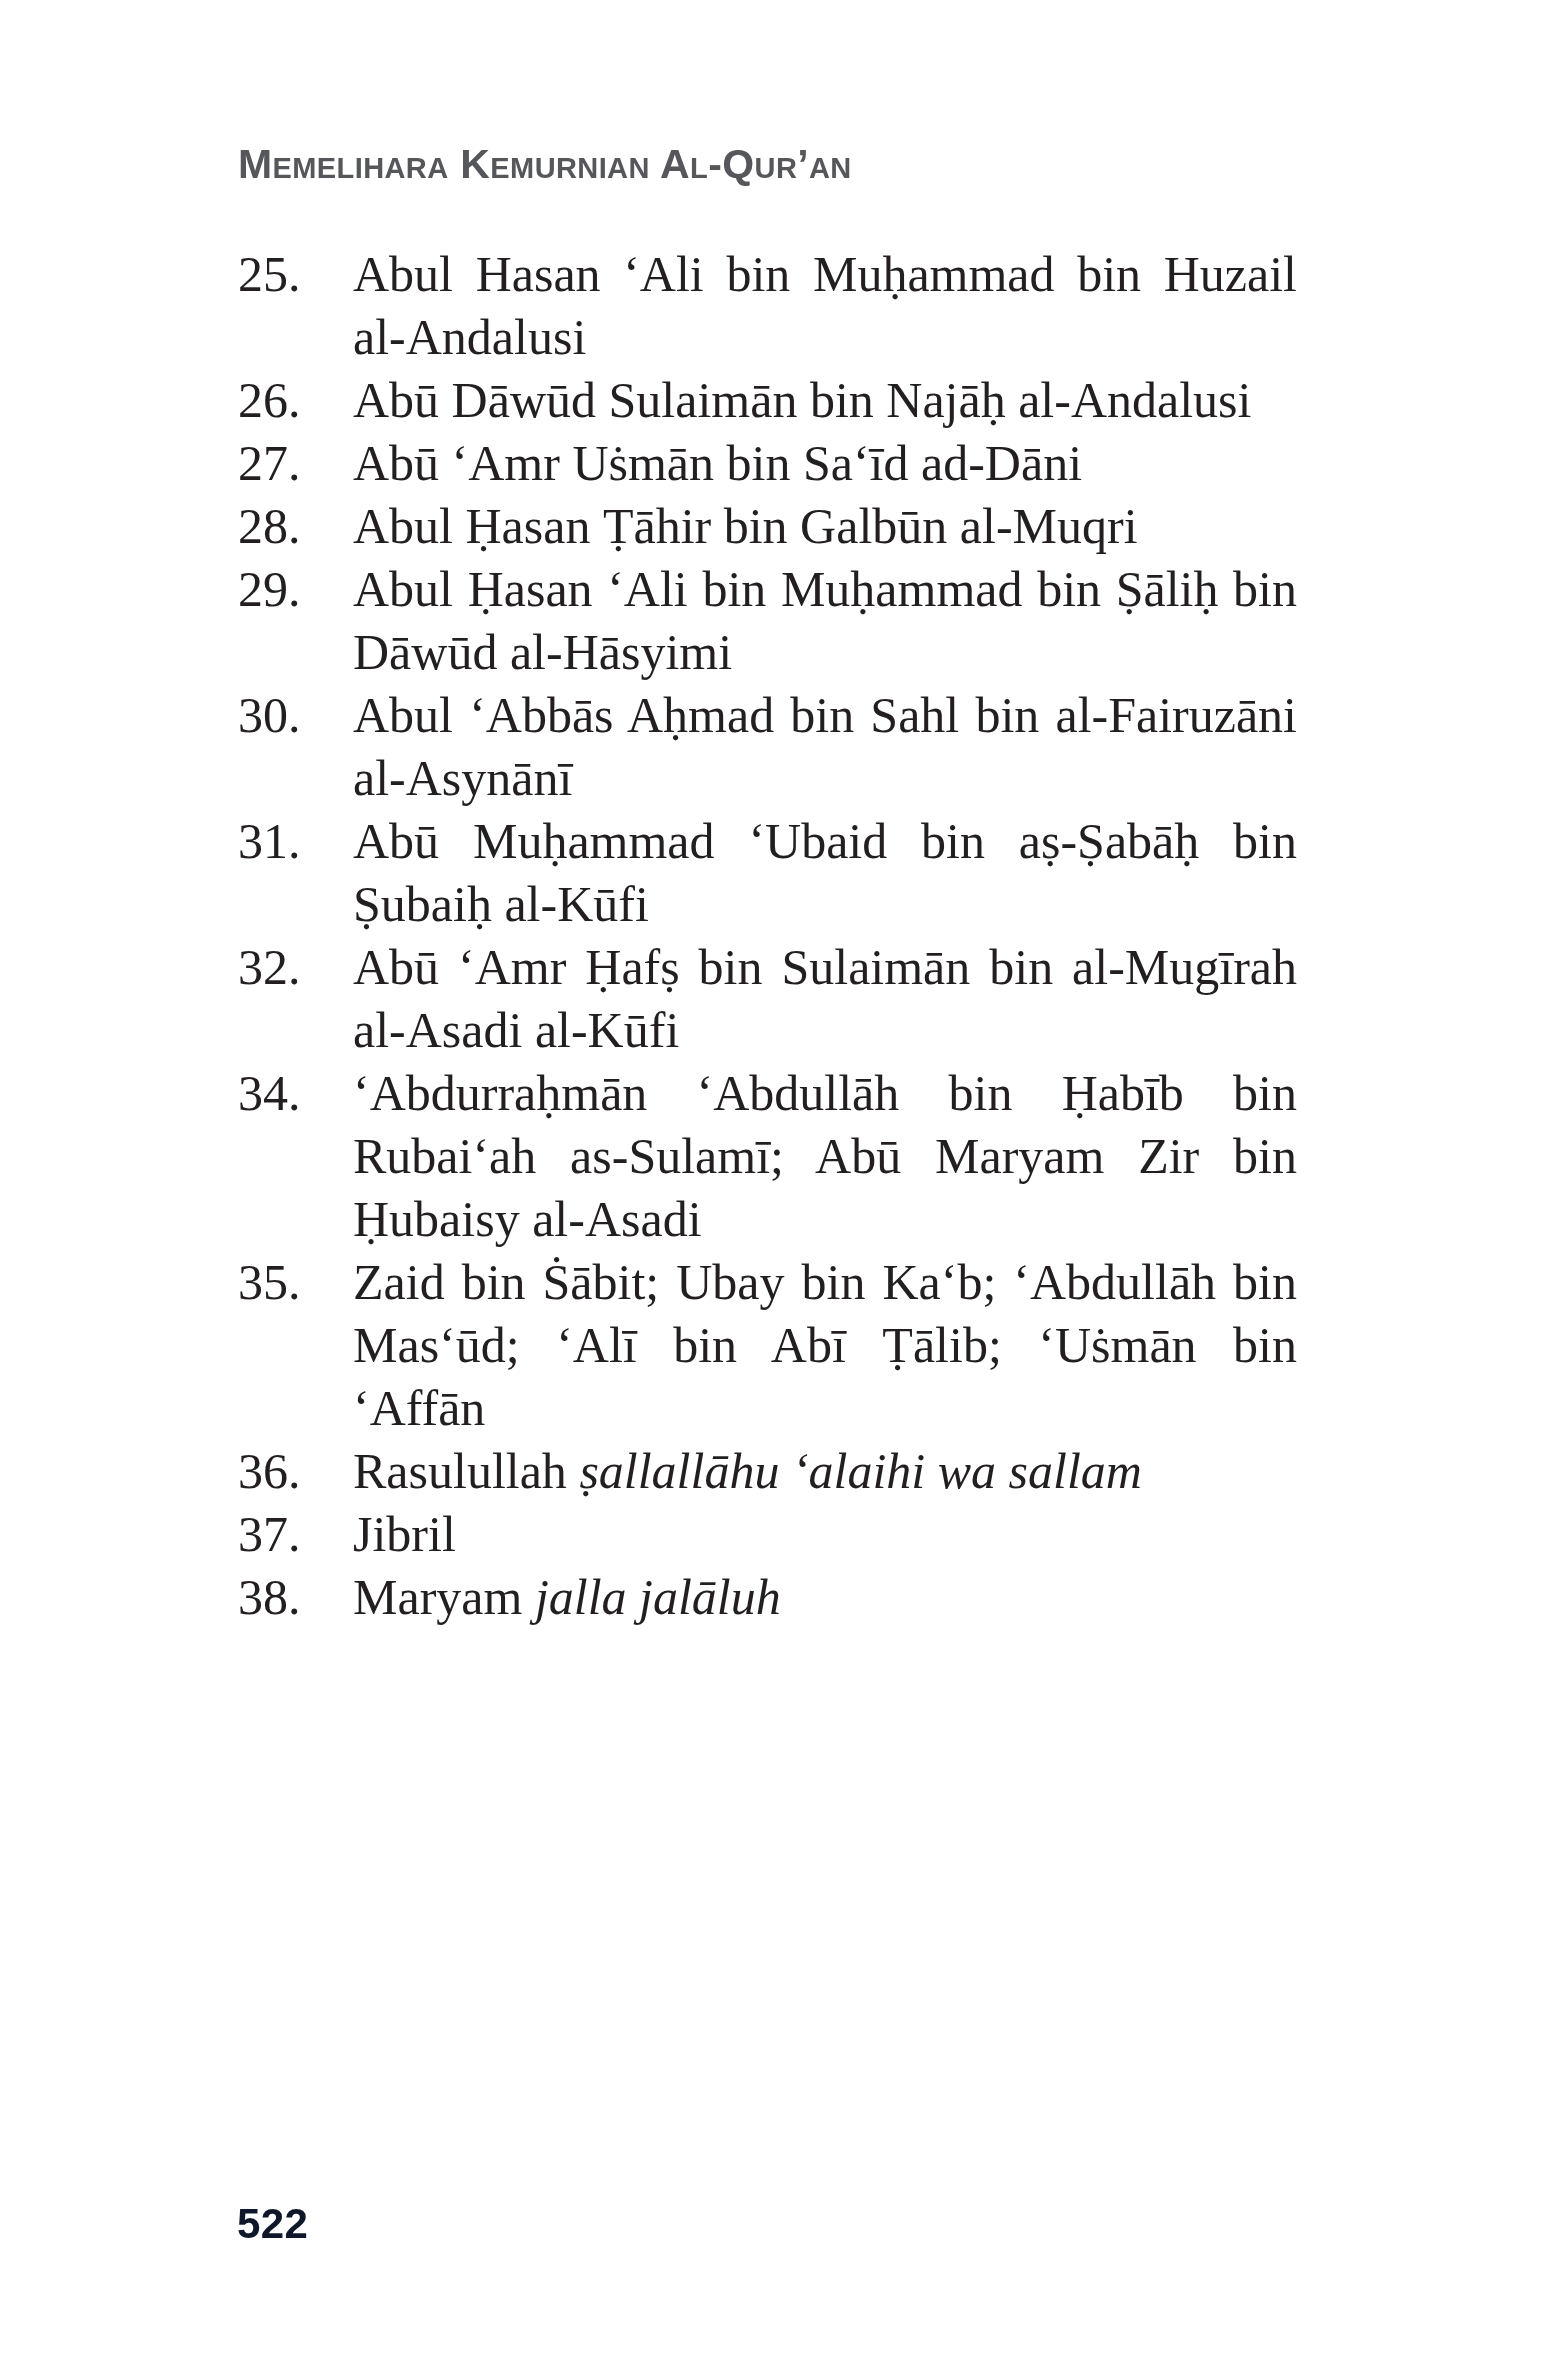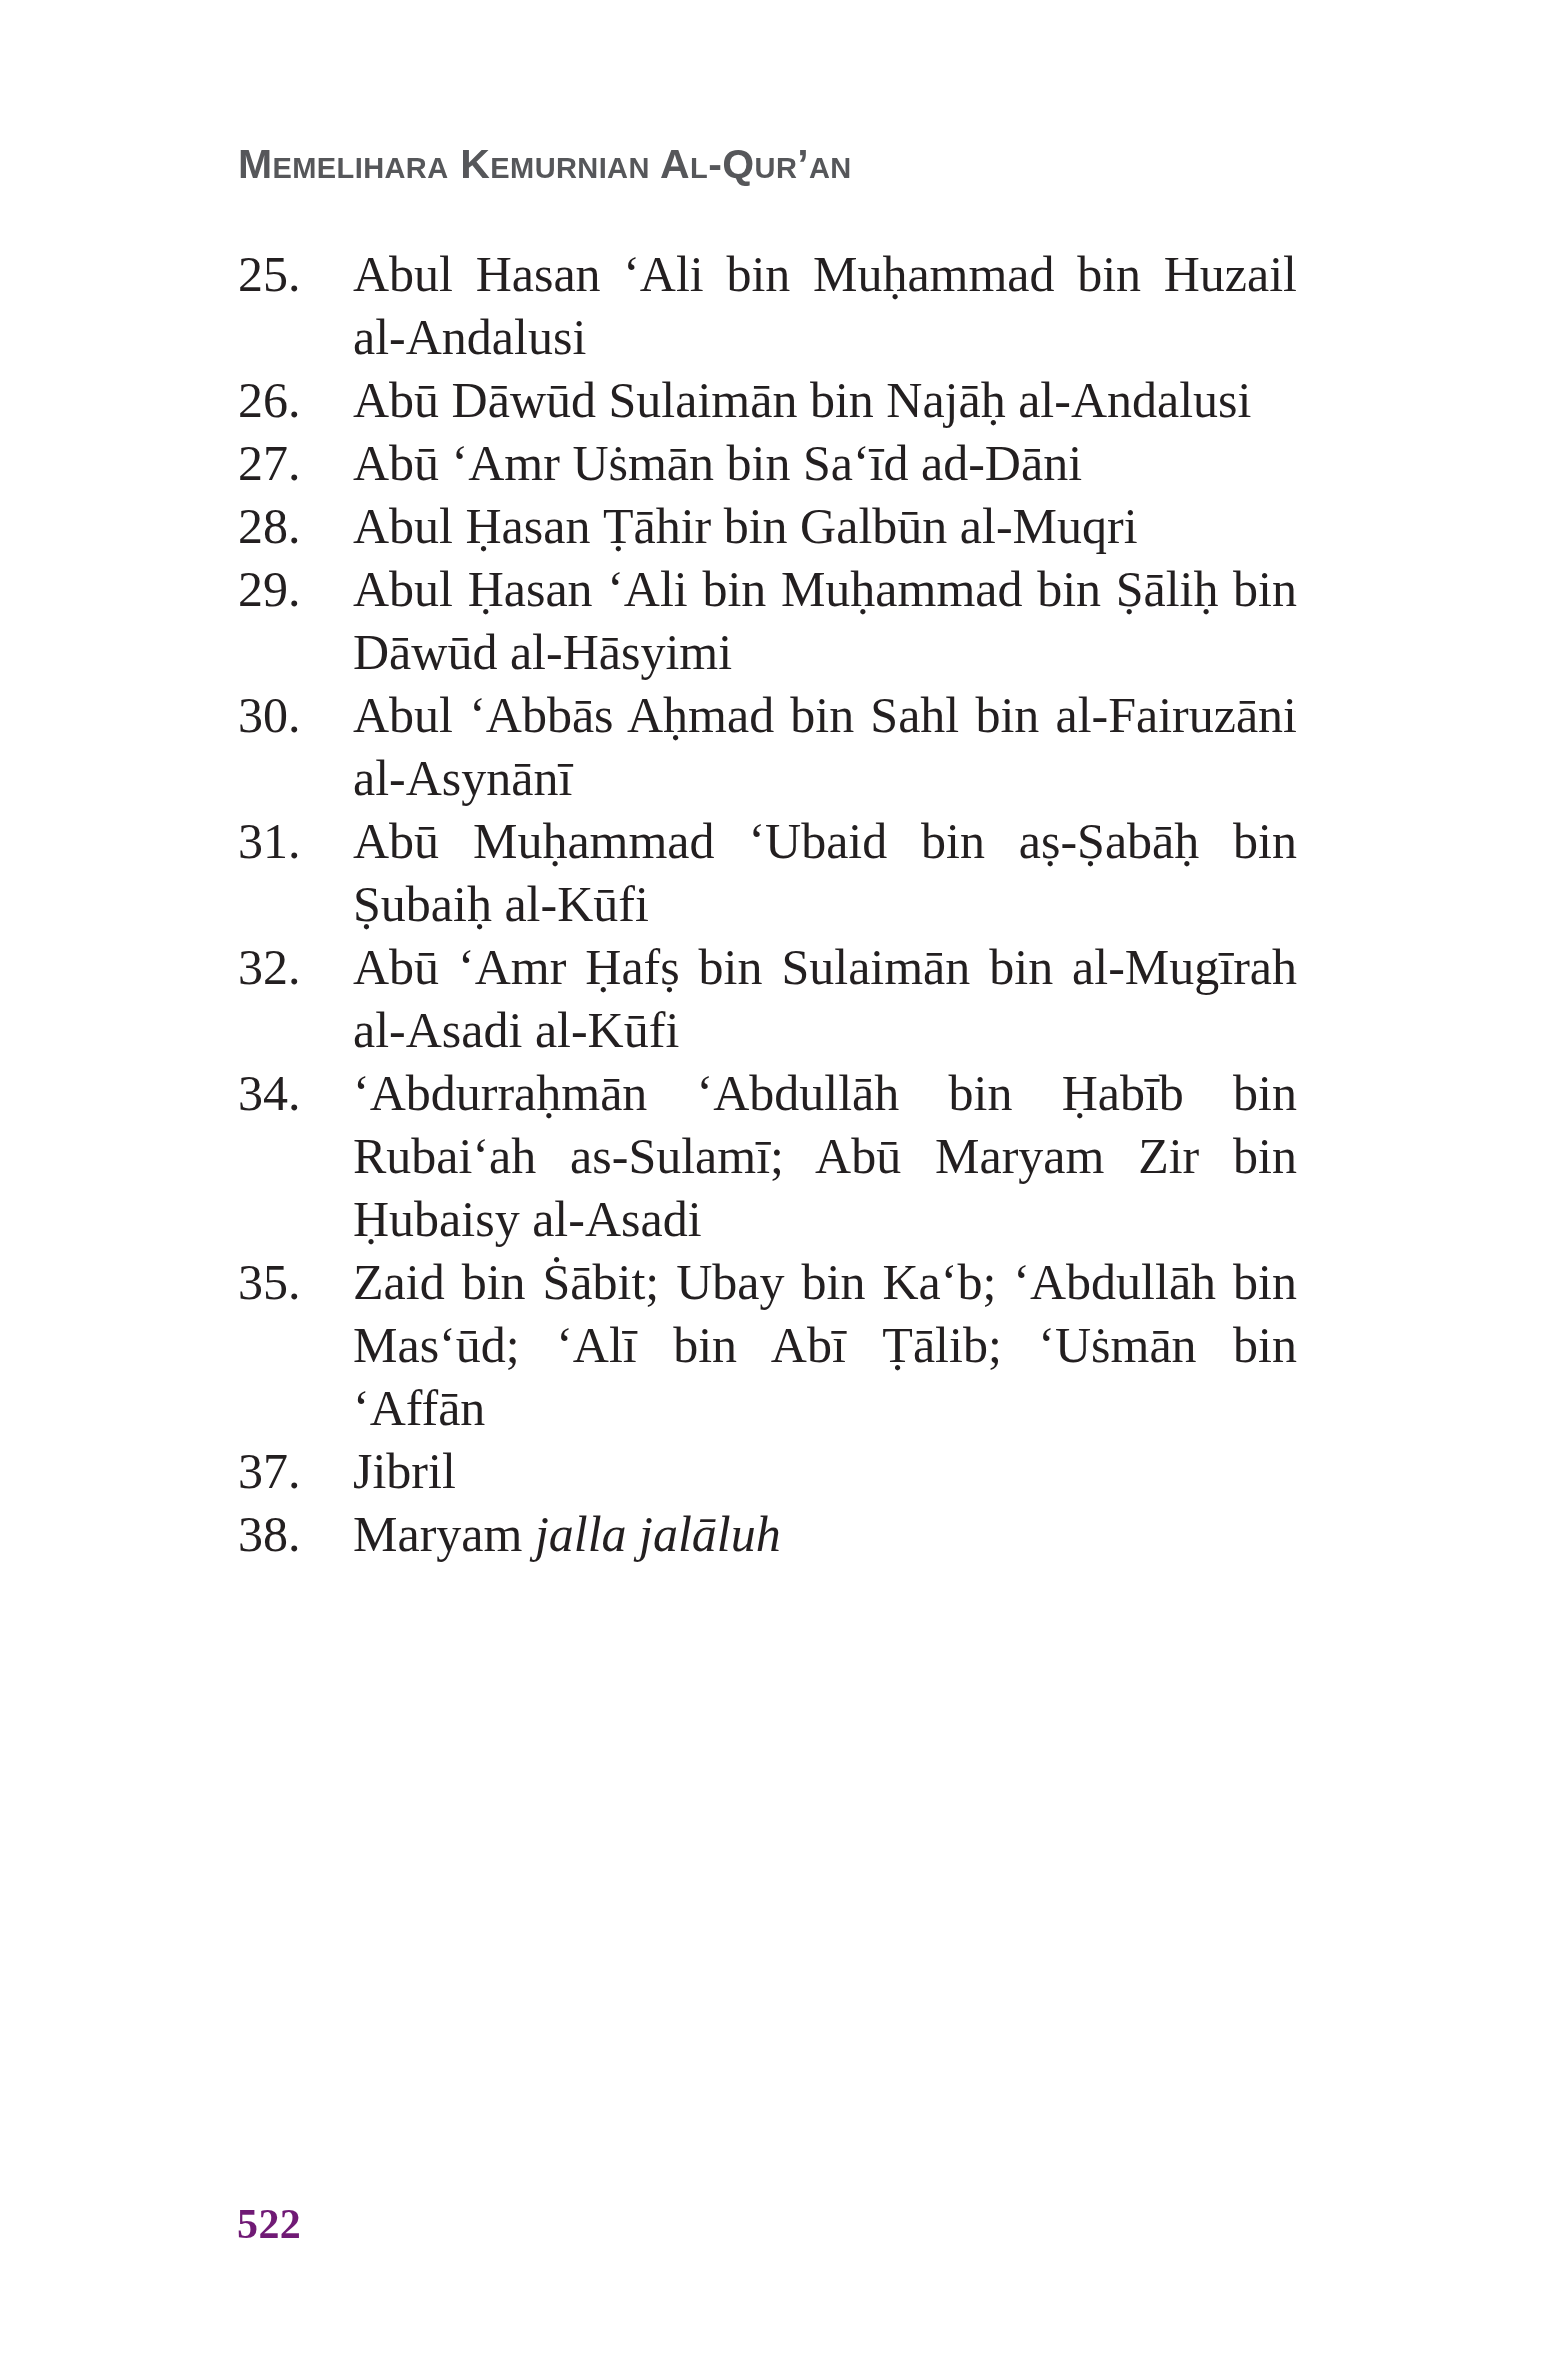--- a/index.html
+++ b/index.html
@@ -57,25 +57,25 @@
     text-align: justify;
     margin-left: 40px;
   }
   .name-list .it {
     font-style: italic;
   }
   .folio {
     position: absolute;
     left: 237px;
     top: 2202px;
-    font-family: Liberation Serif, serif;
+    font-family: Liberation Sans, sans-serif;
     font-weight: 700;
     font-size: 42px;
     line-height: 44px;
-    color: #701a75;
+    color: #0f172a;
     letter-spacing: 0.4px;
   }
 </style>
 </head>
 <body>
 
 <div class="page">
 
   <div class="running-head">Memelihara Kemurnian Al-Qur’an</div>
 
@@ -114,20 +114,24 @@
     </li>
     <li class="item">
       <span class="num">34.</span>
       <span class="text"><span>‘Abdurraḥmān ‘Abdullāh bin Ḥabīb bin Rubai‘ah as-Sulamī; Abū Maryam Zir bin Ḥubaisy al-Asadi</span><span class="it"></span></span>
     </li>
     <li class="item">
       <span class="num">35.</span>
       <span class="text"><span>Zaid bin Ṡābit; Ubay bin Ka‘b; ‘Abdullāh bin Mas‘ūd; ‘Alī bin Abī Ṭālib; ‘Uṡmān bin ‘Affān</span><span class="it"></span></span>
     </li>
     <li class="item">
+      <span class="num">36.</span>
+      <span class="text"><span>Rasulullah </span><span class="it">ṣallallāhu ‘alaihi wa sallam</span></span>
+    </li>
+    <li class="item">
       <span class="num">37.</span>
       <span class="text"><span>Jibril</span><span class="it"></span></span>
     </li>
     <li class="item">
       <span class="num">38.</span>
       <span class="text"><span>Maryam </span><span class="it">jalla jalāluh</span></span>
     </li>
   </ol>
 
   <div class="folio">522</div>

